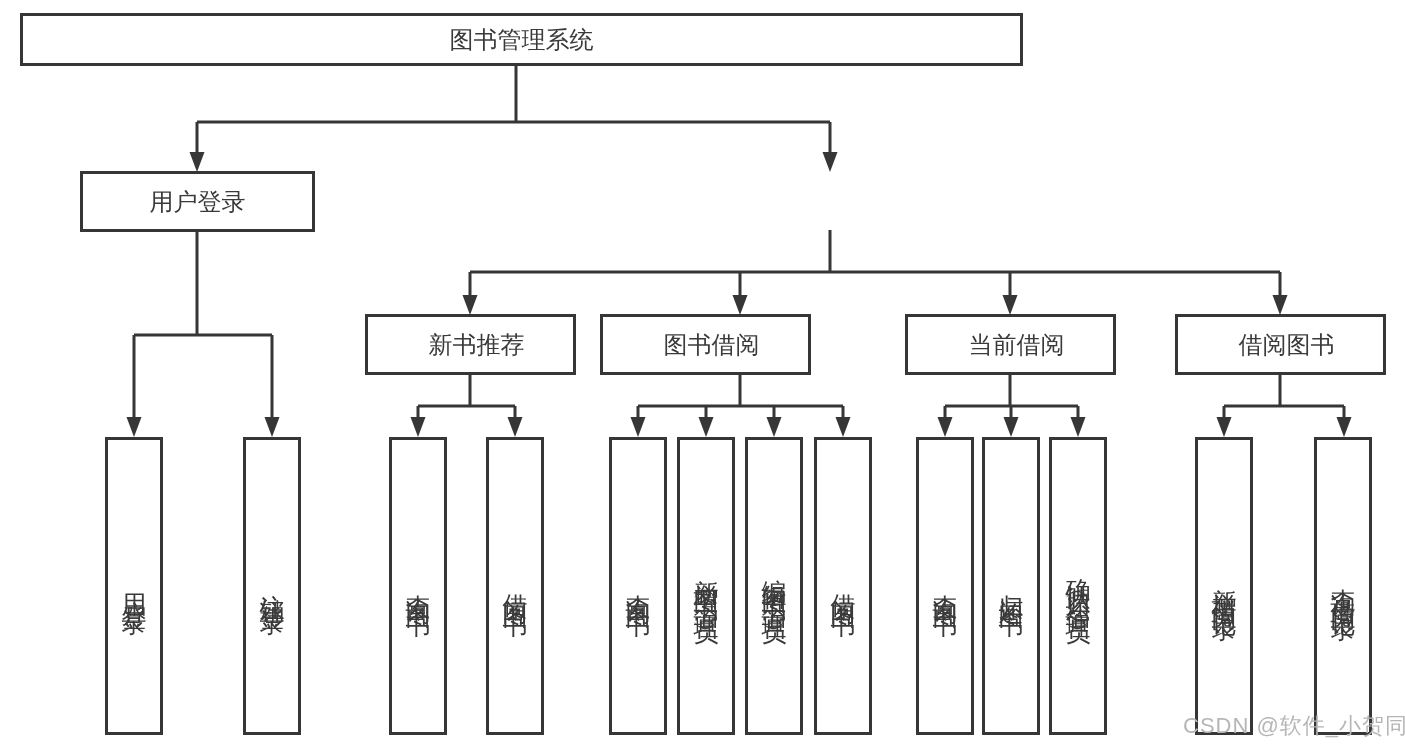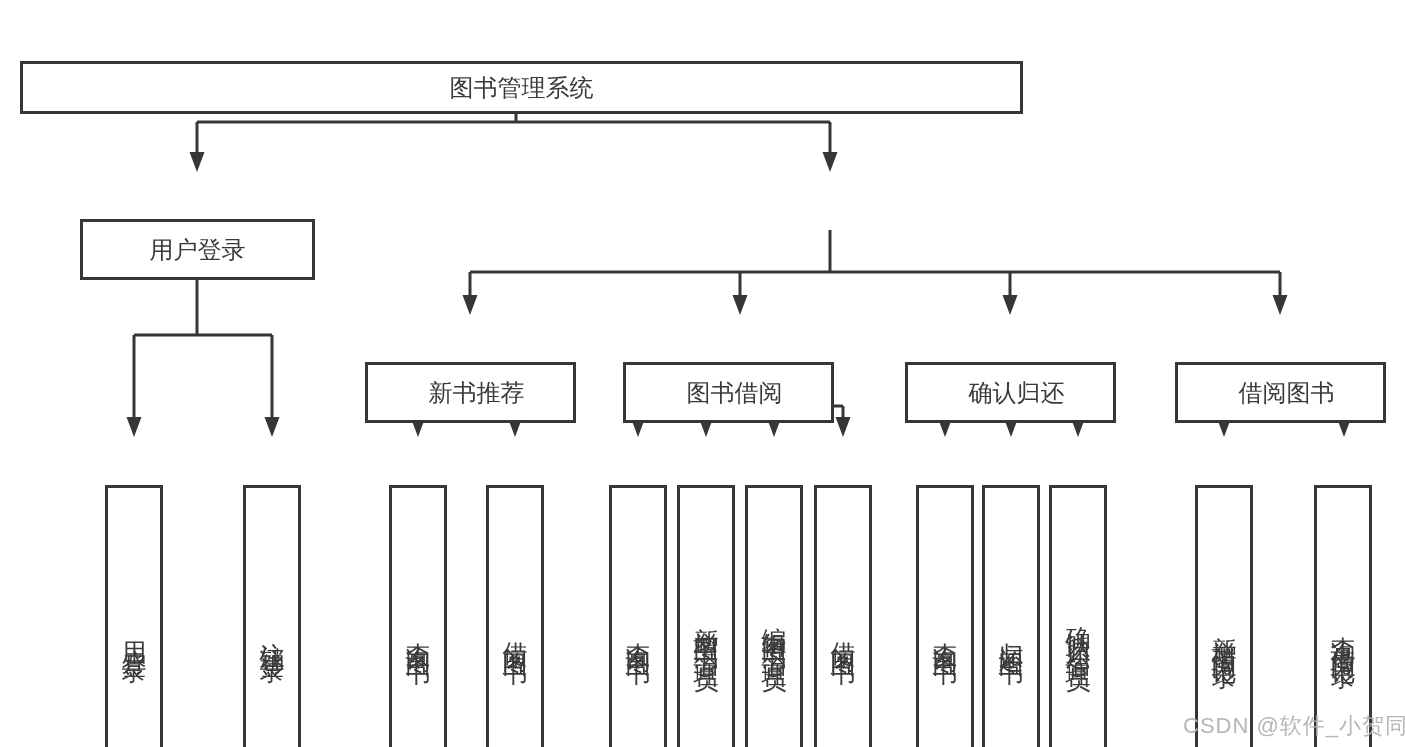--- a/index.html
+++ b/index.html
@@ -24,21 +24,20 @@
   .node {
     position: absolute;
     box-sizing: border-box;
     border: 3px solid #363636;
     background: #ffffff;
     color: #3a3a3a;
     display: flex;
     align-items: center;
     justify-content: center;
     z-index: 1;
-    margin-top: 48px;
   }
   .node-root {
     left: 20px; top: 13px;
     width: 1003px; height: 53px;
     font-size: 24px;
   }
   .node-l2 {
     top: 171px;
     width: 235px; height: 61px;
     font-size: 24px;
@@ -120,25 +119,25 @@
     <span>图书管理系统</span>
   </div>
 
   <div class="node node-l2" style="left:80px">
     <span>用户登录</span>
   </div>
 
   <div class="node node-l3" style="left:365px">
     <span>新书推荐</span>
   </div>
-  <div class="node node-l3" style="left:623px">
+  <div class="node node-l3" style="left:600px">
     <span>图书借阅</span>
   </div>
   <div class="node node-l3" style="left:905px">
-    <span>确认归还</span>
+    <span>当前借阅</span>
   </div>
   <div class="node node-l3" style="left:1175px">
     <span>借阅图书</span>
   </div>
 
   <div class="node node-leaf" style="left:105px">
     <span class="vtext">用户登录</span>
   </div>
   <div class="node node-leaf" style="left:243px">
     <span class="vtext">注销登录</span>

